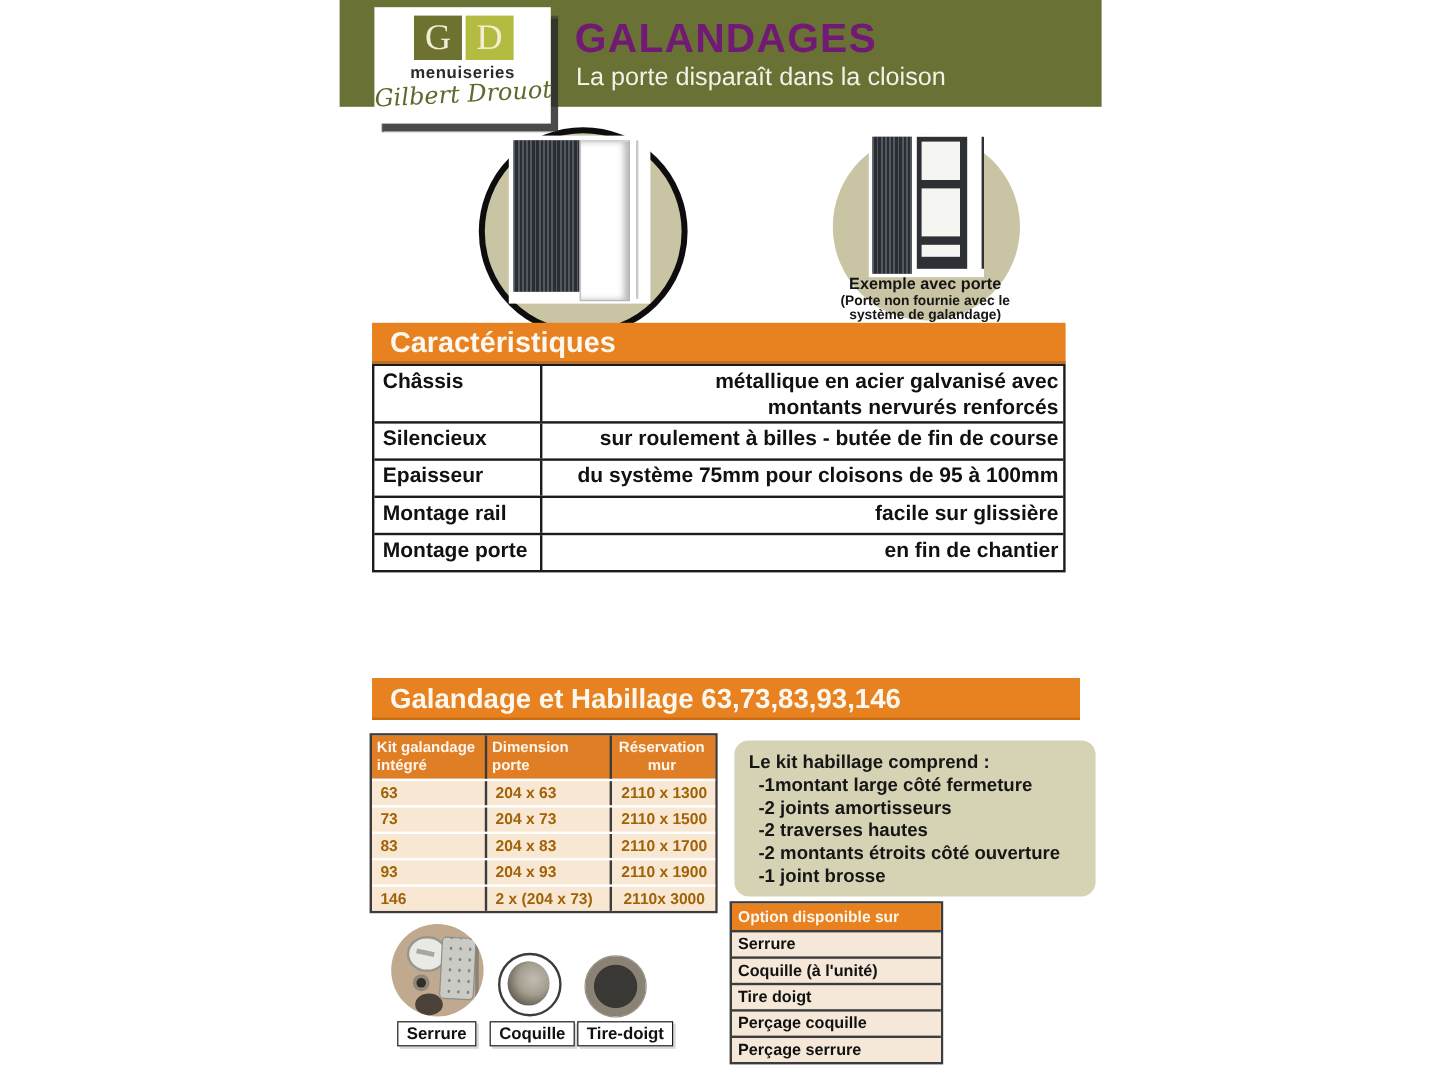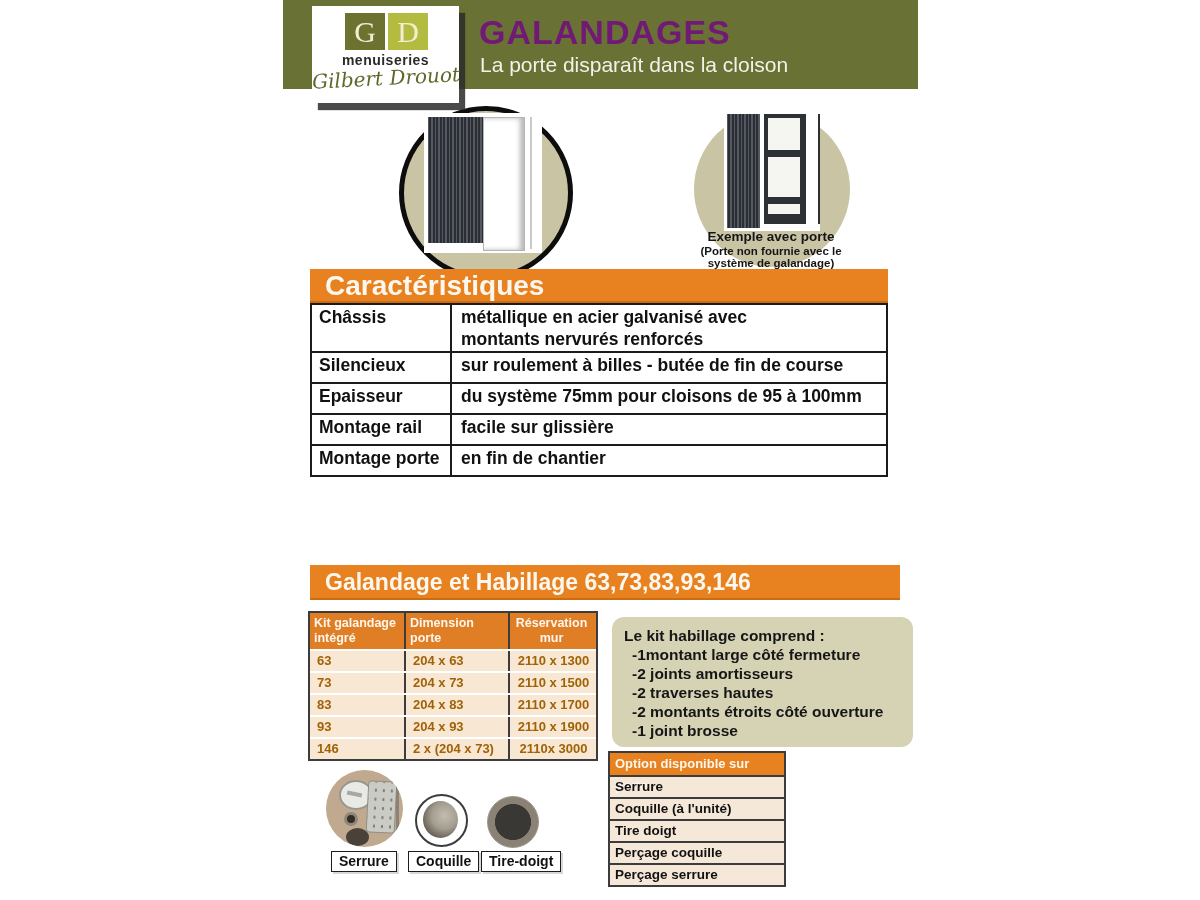--- a/index.html
+++ b/index.html
@@ -42,29 +42,29 @@
   .dr-frame>div{background:#f5f5f2;}
   .dr-p1{height:32px;} .dr-p2{height:40px;} .dr-p3{flex:1;}
   .dr-strip{position:absolute;left:86px;top:3px;width:8px;height:110px;background:#fff;border-right:2px solid #2d3035;}
   .example-caption{position:absolute;left:695px;width:152px;text-align:center;color:#151515;z-index:3;line-height:1.05;}
   .cap1{top:230px;font-size:13.5px;font-weight:700;}
   .cap2{top:245px;font-size:11.5px;font-weight:600;}
   .cap3{top:257px;font-size:11.5px;font-weight:600;}
   
   .section-band{position:absolute;background:#e8811f;color:#fdf8ef;font-weight:700;
     padding-left:15px;box-sizing:border-box;border-bottom:2px solid #c96c12;}
-  .band-carac{left:310px;top:269px;width:578px;height:34px;font-size:28px;line-height:33px;}
+  .band-carac{left:310px;top:269px;width:578px;height:34px;font-size:24px;line-height:33px;}
   .band-galan{left:310px;top:565px;width:590px;height:35px;font-size:23px;line-height:34px;}
   
   .carac-table{position:absolute;left:310px;top:303px;width:578px;border:2px solid #1b1b1b;box-sizing:border-box;background:#fff;}
   .carac-row{display:flex;border-top:2px solid #1b1b1b;}
   .carac-row:first-child{border-top:none;}
   .carac-label{width:140px;flex:0 0 140px;border-right:2px solid #1b1b1b;box-sizing:border-box;
     padding:2px 4px 0 7px;font-size:17.5px;font-weight:700;color:#111;}
-  .carac-value{flex:1;padding:2px 4px 0 9px;font-size:17.5px;font-weight:700;color:#111;white-space:pre-line;line-height:1.23;}
+  .carac-value{flex:1;padding:2px 4px 0 9px;font-size:17.5px;font-weight:700;color:#111;white-space:pre-line;line-height:1.23;text-align:right;}
   .r-tall{height:46px;} .r-std{height:29px;}
   
   .dim-table{position:absolute;left:308px;top:611px;width:290px;border:2px solid #3c3c3c;box-sizing:border-box;background:#f8e7d2;}
   .dim-hrow{display:flex;background:#e07e26;}
   .dim-hcell{color:#fdf6ec;font-size:12.5px;font-weight:700;line-height:1.2;padding:3px 4px;box-sizing:border-box;
     border-right:2px solid #3c3c3c;display:flex;align-items:center;}
   .dim-row{display:flex;border-top:2px solid #ffffff;background:#f8e7d2;}
   .dim-cell{font-size:13px;font-weight:700;color:#a16207;padding:2px 0 0 7px;box-sizing:border-box;
     border-right:2px solid #3c3c3c;height:20px;}
   .c1{width:96px;flex:0 0 96px;}

